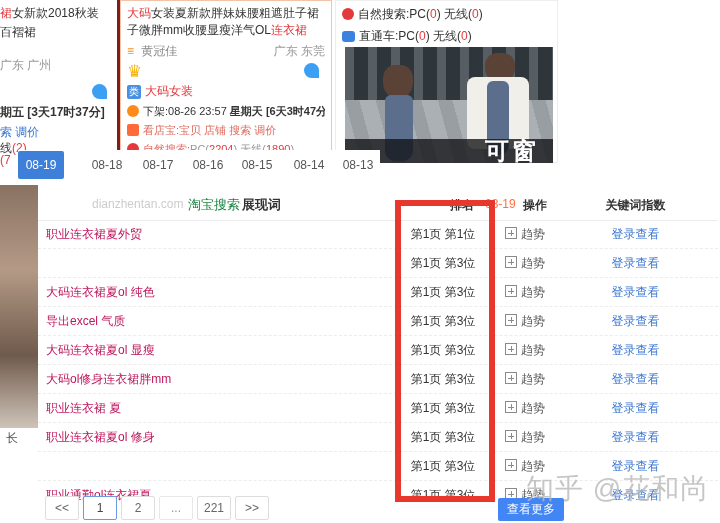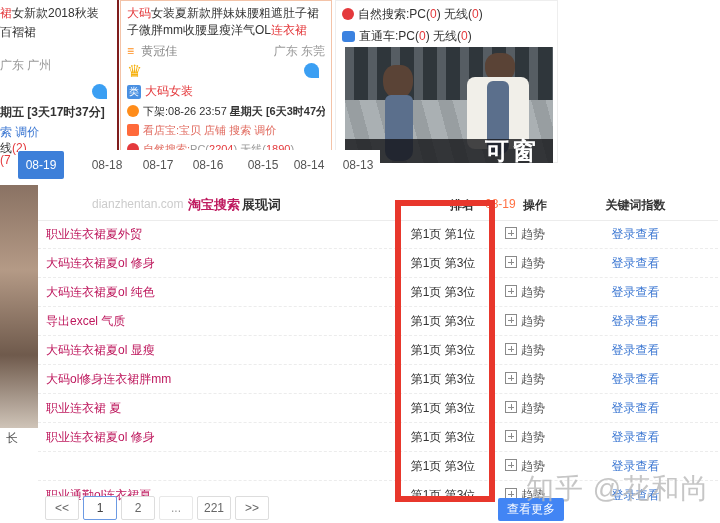--- a/index.html
+++ b/index.html
@@ -7,21 +7,21 @@
   #stage{position:relative;width:720px;height:523px;overflow:hidden;background:#fff;color:#333;}
   .abs{position:absolute;}
   .nowrap{white-space:nowrap;overflow:hidden;}
   .red{color:#e4393c;}
   .gray{color:#999;}
   .blue-link{color:#3a76d2;cursor:pointer;}
   .salmon{color:#e0685c;}
 
   
   .card{position:absolute;top:0;background:#fff;font-size:12px;}
-  #left-card{left:0;width:117px;height:150px;border-right:2px solid #7f1d1d;}
+  #left-card{left:0;width:117px;height:150px;border-right:4px solid #7f1d1d;}
   #mid-card{left:120px;width:212px;height:171px;border:1px solid #f3c3a8;box-sizing:border-box;padding:4px 6px;}
   #right-card{left:335px;width:223px;height:163px;border:1px solid #eee;box-sizing:border-box;padding:3px 6px;}
 
   .ic{display:inline-block;vertical-align:-2px;margin-right:4px;}
   .ic-red-circle{width:12px;height:12px;border-radius:50%;background:#e4393c;}
   .ic-blue-car{width:13px;height:11px;border-radius:3px;background:#3b82e0;}
   .ic-orange-clock{width:12px;height:12px;border-radius:50%;background:#ff8c1a;}
   .ic-orange-sq{width:12px;height:12px;border-radius:2px;background:#ff6a3a;}
   .ic-bubble{width:15px;height:15px;border-radius:50% 50% 0 50%;background:#3b9ff3;}
   .ic-tag{width:14px;height:14px;border-radius:2px;background:#4a90e2;color:#fff;font-size:10px;line-height:14px;text-align:center;margin-right:4px;display:inline-block;}
@@ -44,21 +44,21 @@
 
   
   #tabbar{left:18px;top:150px;width:362px;height:30px;background:#fff;}
   .tab{position:absolute;top:1px;width:46px;height:28px;line-height:28px;text-align:center;font-size:12px;color:#555;cursor:pointer;border-radius:2px;}
   .tab.active{background:#3d7fd9;color:#fff;}
 
   
   #panel{left:38px;top:188px;width:680px;height:345px;background:#fff;}
   #thead{position:absolute;left:0;top:0;width:100%;height:32px;border-bottom:1px solid #ececec;font-size:12px;}
   #thead .site{position:absolute;left:54px;top:9px;color:#ccc;}
-  #thead .brand{position:absolute;left:150px;top:8px;color:#be185d;font-weight:bold;font-size:13px;}
+  #thead .brand{position:absolute;left:150px;top:8px;color:#15803d;font-weight:normal;font-size:13px;}
   #thead .word{position:absolute;left:204px;top:8px;color:#333;font-weight:bold;font-size:13px;}
   #thead .h-rank{position:absolute;left:412px;top:9px;font-weight:bold;}
   #thead .h-date{position:absolute;left:447px;top:9px;color:#ff7043;}
   #thead .h-action{position:absolute;left:485px;top:9px;font-weight:bold;}
   #thead .h-index{position:absolute;left:540px;top:9px;width:115px;text-align:center;font-weight:bold;}
 
   #rows{position:absolute;left:0;top:32px;width:100%;}
   .row{position:relative;height:28px;border-bottom:1px dashed #ececec;font-size:12px;}
   .row .kw{position:absolute;left:8px;top:0;line-height:28px;color:#be185d;}
   .row .rank{position:absolute;left:350px;top:0;width:110px;text-align:center;line-height:28px;color:#333;}
@@ -154,21 +154,21 @@
   </div>
 
   <div id="left-strip" class="abs"></div>
   <div id="strip-label" class="abs">长</div>
 
   <div id="tabbar" class="abs">
     <div class="tab active" style="left:0;">08-19</div>
     <div class="tab" style="left:66px;">08-18</div>
     <div class="tab" style="left:117px;">08-17</div>
     <div class="tab" style="left:167px;">08-16</div>
-    <div class="tab" style="left:222px;">08-15</div>
+    <div class="tab" style="left:216px;">08-15</div>
     <div class="tab" style="left:268px;">08-14</div>
     <div class="tab" style="left:317px;">08-13</div>
   </div>
 
   <div id="panel" class="abs">
     <div id="thead">
       <span class="site">dianzhentan.com</span>
       <span class="brand">淘宝搜索</span>
       <span class="word">展现词</span>
       <span class="h-rank">排名</span>
@@ -177,21 +177,20 @@
       <span class="h-index">关键词指数</span>
     </div>
     <div id="rows">
       <div class="row">
         <span class="kw">职业连衣裙夏外贸</span>
         <span class="rank">第1页 第1位</span>
         <span class="trend"><span class="tr-icon"></span><span>趋势</span></span>
         <span class="view blue-link">登录查看</span>
       </div>
       <div class="row">
-        <span class="kw">大码连衣裙夏ol 修身</span>
         <span class="rank">第1页 第3位</span>
         <span class="trend"><span class="tr-icon"></span><span>趋势</span></span>
         <span class="view blue-link">登录查看</span>
       </div>
       <div class="row">
         <span class="kw">大码连衣裙夏ol 纯色</span>
         <span class="rank">第1页 第3位</span>
         <span class="trend"><span class="tr-icon"></span><span>趋势</span></span>
         <span class="view blue-link">登录查看</span>
       </div>

